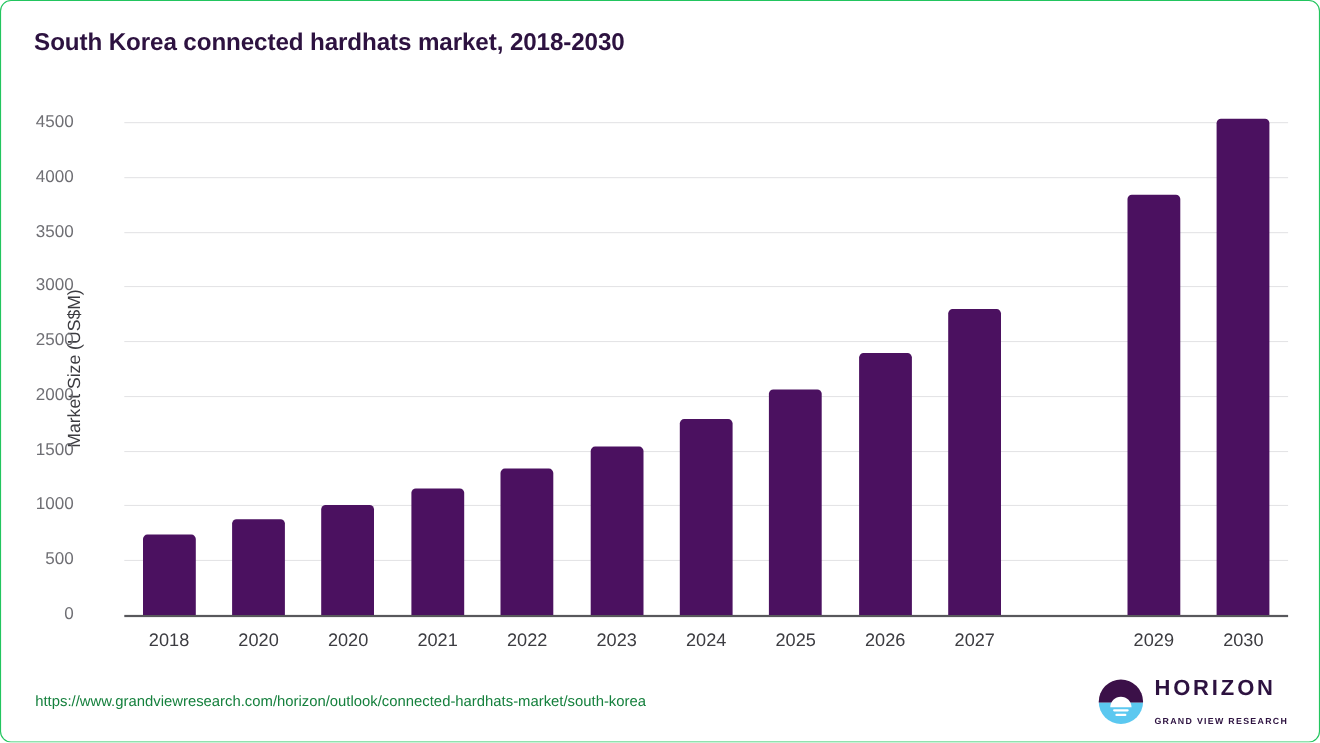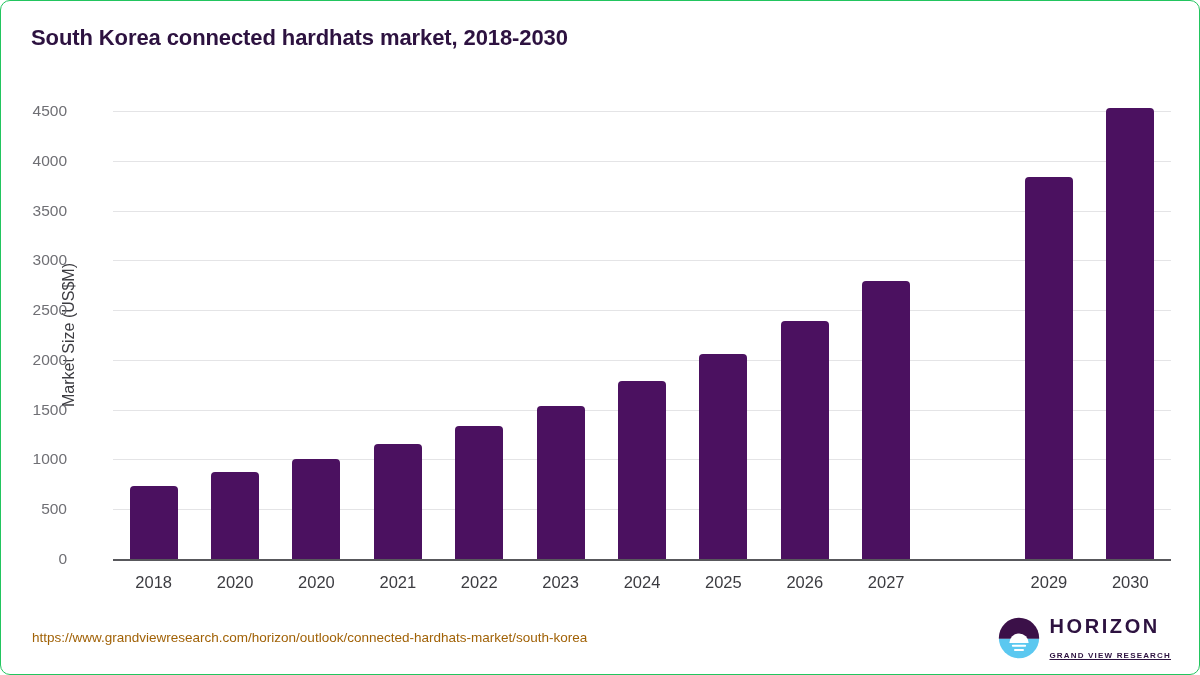--- a/index.html
+++ b/index.html
@@ -117,21 +117,21 @@
     color: #3c3c41;
     white-space: nowrap;
   }
 
   
   .source-url {
     position: absolute;
     left: 31px;
     top: 629px;
     font-size: 13.5px;
-    color: #a16207;
+    color: #15803d;
     white-space: nowrap;
   }
 
   .logo {
     position: absolute;
     right: 28px;
     top: 615px;
     display: flex;
     align-items: center;
     gap: 9px;
@@ -153,21 +153,20 @@
     font-weight: bold;
     letter-spacing: 2.6px;
     color: #2d1240;
   }
   .logo-tag {
     margin-top: 16px;
     font-size: 8px;
     font-weight: bold;
     letter-spacing: 1.18px;
     color: #2d1240;
-    text-decoration: underline;
   }
 </style>
 </head>
 <body>
 
 <div class="card">
 
   <div class="chart-title">South Korea connected hardhats market, 2018-2030</div>
 
   <div class="plot-area">

